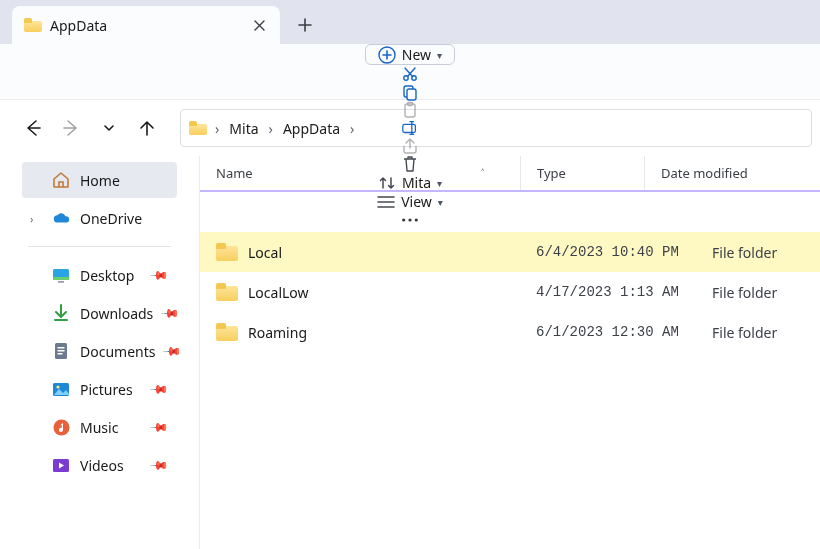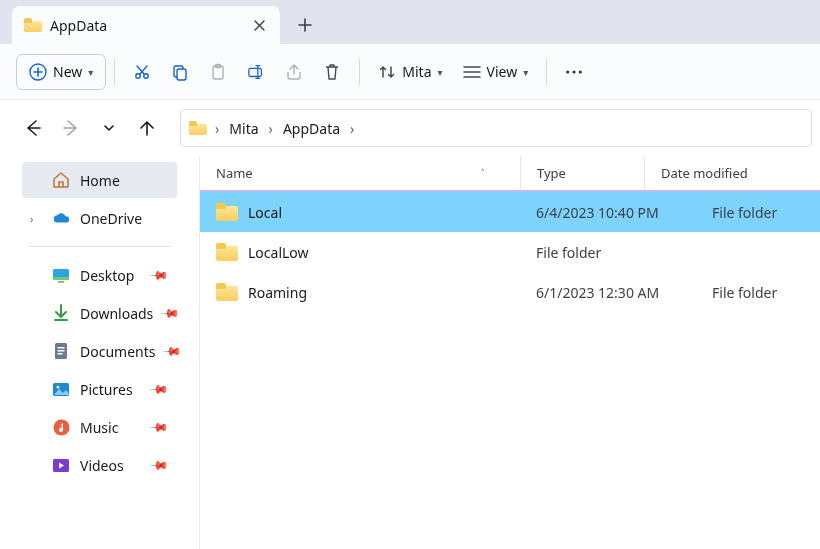--- a/index.html
+++ b/index.html
@@ -10,21 +10,21 @@
   .tab {
     width: 268px; height: 38px; background: #fbfcfd; border-radius: 8px 8px 0 0;
     display: flex; align-items: center; padding: 0 12px; gap: 8px;
     font-size: 14px;
   }
   .tab .spacer { flex: 1; }
   .tab-close { width: 18px; height: 18px; display:flex; align-items:center; justify-content:center; cursor:pointer;}
   .newtab { width: 34px; height: 34px; display:flex; align-items:center; justify-content:center; margin-bottom:2px; cursor:pointer; }
 
   
-  .toolbar { height: 56px; background: #fbfcfd; display: flex; align-items: center; padding: 0 16px; gap: 0; border-bottom: 1px solid #f0f0f0;}
+  .toolbar { height: 56px; background: #fbfcfd; display: flex; align-items: center; padding: 0 16px; gap: 0; border-bottom: 1px solid #f0f0f0; flex-direction: column;}
   .tb-btn { height: 36px; display:flex; align-items:center; gap:6px; padding: 0 10px; border-radius: 4px; cursor:pointer; font-size: 14px; color:#1a1a1a;}
   .tb-sep { width: 1px; height: 28px; background: #d8dbe2; margin: 0 8px; }
   .new-pill { border: 1px solid #c8cdd8; border-radius: 6px; padding: 0 12px; }
   .chev { font-size: 10px; color:#4b5563; }
 
   
   .navrow { height: 56px; display:flex; align-items:center; padding: 0 8px 0 16px; gap: 4px; }
   .nav-arrow { width: 34px; height: 34px; display:flex; align-items:center; justify-content:center; border-radius:4px; cursor:pointer;}
   .nav-arrow svg { stroke:#1a1a1a; }
   .breadcrumb { flex:1; height:38px; border:1px solid #dcdfe6; border-radius:4px; margin-left:12px; display:flex; align-items:center; padding:0 6px; gap:2px; font-size:14px;}
@@ -44,24 +44,24 @@
   .content { flex:1; display:flex; flex-direction:column; }
   .cols { height:36px; display:flex; align-items:center; font-size:13px; color:#3b3f46; border-bottom:2px solid #c4b5fd; user-select:none;}
   .col { padding:0 16px; display:flex; align-items:center; gap:6px; height:100%; cursor:pointer;}
   .col.name { flex: 0 0 320px; }
   .col.date { flex: 0 0 176px; border-left:1px solid #e5e7ec;}
   .col.type { flex: 1; border-left:1px solid #e5e7ec;}
   .sort-caret { font-size:10px; color:#2b2e33; margin-left:auto; margin-right:20px;}
 
   .rows { flex:1; }
   .row { height:40px; display:flex; align-items:center; font-size:14px; cursor:pointer;}
-  .row.selected { background:#7dd3fc; }
+  .row.selected { background:#fef9c3;margin-top:40px; }
   .cell { padding:0 16px; }
   .cell.name { flex:0 0 320px; display:flex; align-items:center; gap:10px; }
-  .cell.date { flex:0 0 176px; color:#3d4149;}
+  .cell.date { flex:0 0 176px; color:#3d4149;font-family:Liberation Mono, monospace;}
   .cell.type { flex:1; color:#3d4149;}
 
   
   .folder-icon { width:22px; height:18px; position:relative; display:inline-block;}
   .folder-icon::before { content:""; position:absolute; left:0; top:3px; width:22px; height:15px; background:linear-gradient(#ffe49a,#f7cf5e); border-radius:2px;}
   .folder-icon::after  { content:""; position:absolute; left:0; top:0; width:10px; height:6px; background:#f2c84e; border-radius:2px 2px 0 0;}
   .folder-icon.small { width:18px; height:14px; }
   .folder-icon.small::before { width:18px; height:11px; top:3px;}
   .folder-icon.small::after { width:8px; height:5px;}
 
@@ -343,20 +343,21 @@
             <span>Local</span>
           </div>
           <div class="cell date">6/4/2023 10:40 PM</div>
           <div class="cell type">File folder</div>
         </div>
         <div class="row">
           <div class="cell name">
             <span class="folder-icon"></span>
             <span>LocalLow</span>
           </div>
+          <div class="cell date">4/17/2023 1:13 AM</div>
           <div class="cell type">File folder</div>
         </div>
         <div class="row">
           <div class="cell name">
             <span class="folder-icon"></span>
             <span>Roaming</span>
           </div>
           <div class="cell date">6/1/2023 12:30 AM</div>
           <div class="cell type">File folder</div>
         </div>

